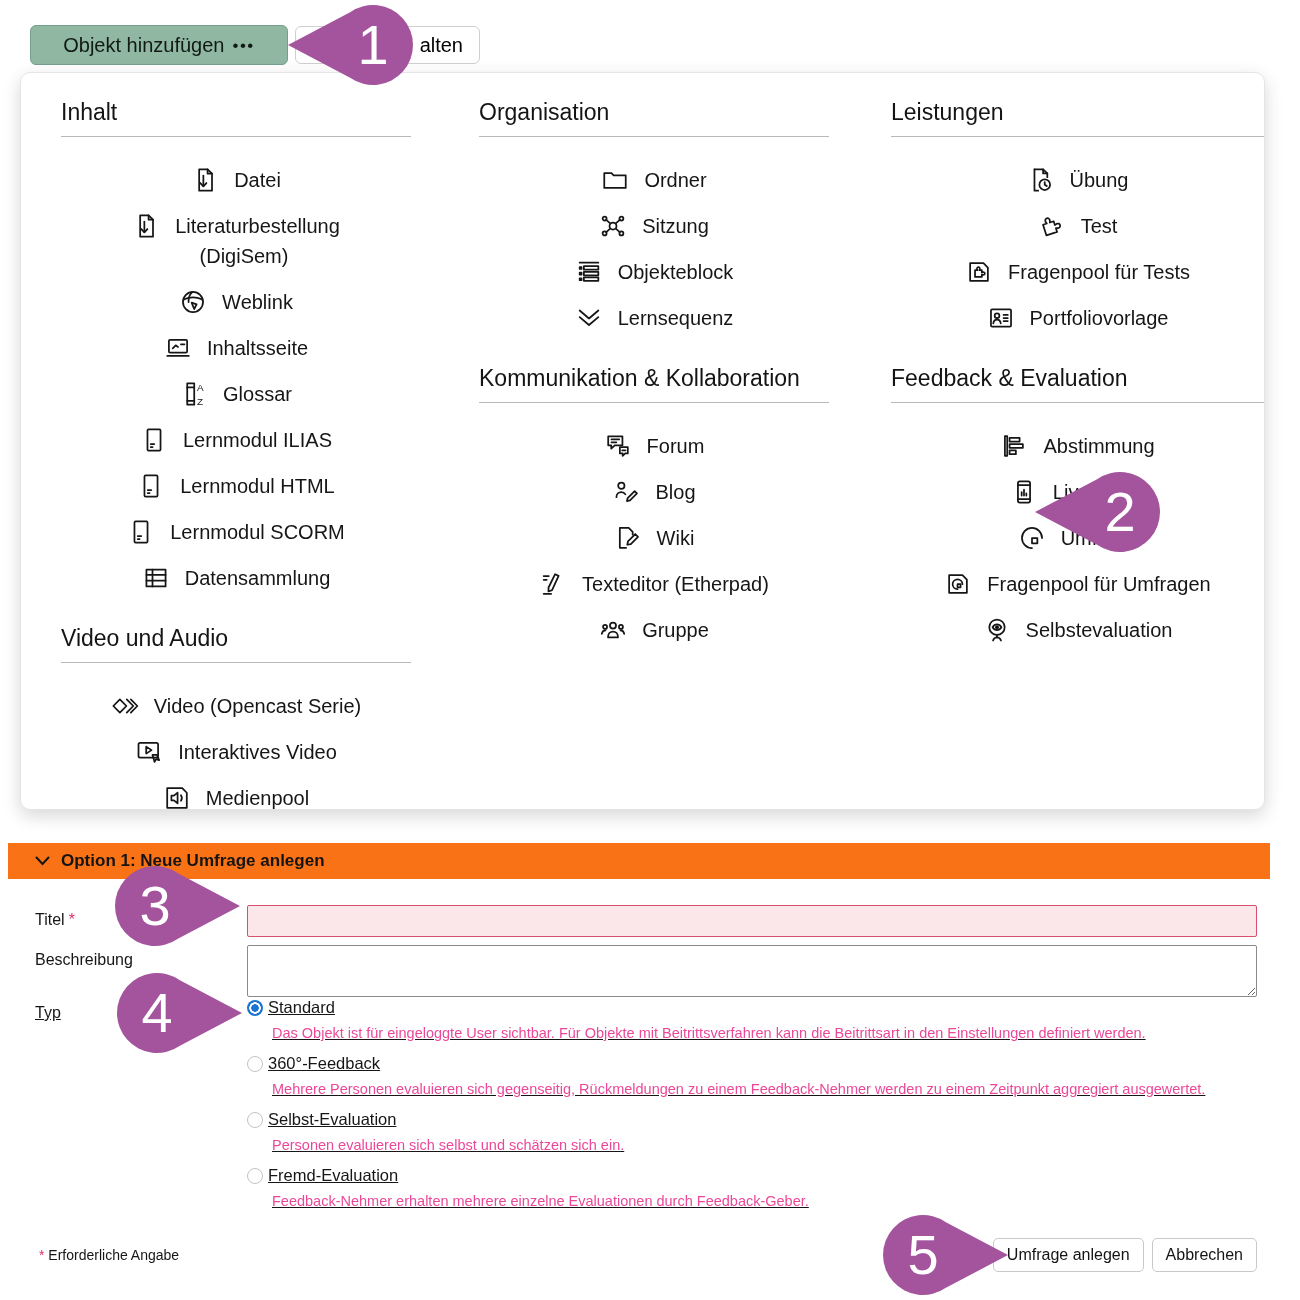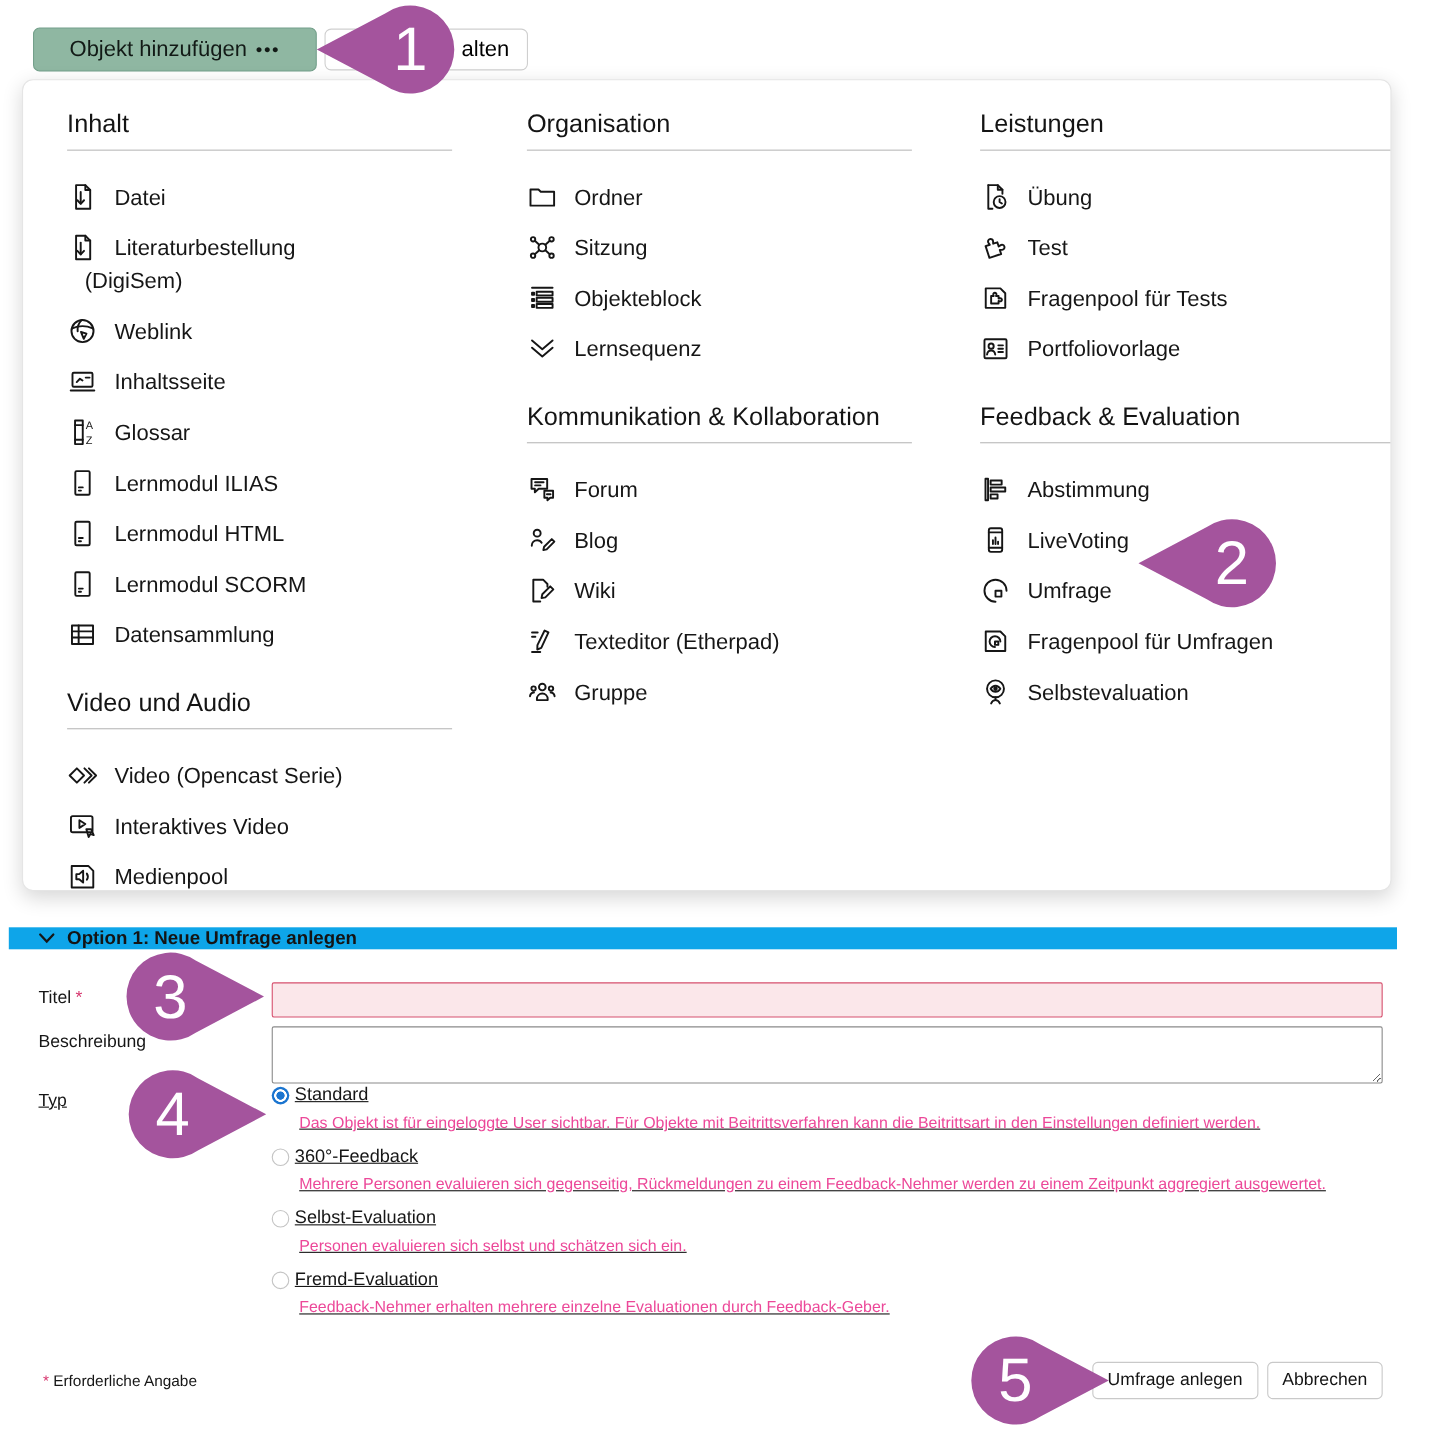--- a/index.html
+++ b/index.html
@@ -31,33 +31,33 @@
   }
   .menu-col { position:absolute; top:24px; }
   .menu-col-0 { left:40px;  width:350px; }
   .menu-col-1 { left:458px; width:350px; }
   .menu-col-2 { left:870px; width:373px; }
   .menu-section:not(:first-child) { margin-top:30px; }
   .section-title {
     font-size:23px; line-height:30px; font-weight:400; color:#141414;
     padding-bottom:9px; border-bottom:1px solid #b9b9b9; margin:0 0 28px 0;
   }
-  .menu-item { font-size:20px; line-height:30px; margin:0 0 16px 0; cursor:pointer; }
+  .menu-item { font-size:20px; line-height:30px; margin:0 0 16px 0; cursor:pointer;text-align:center; }
   .mi-icon { display:inline-block; width:28px; height:28px; vertical-align:-7px; margin-right:15px; }
   .mi-icon svg { width:28px; height:28px; display:block; }
   .mi-label2 { display:block;margin-left:16px; }
   
   .form-header {
-    position:absolute; left:8px; top:843px; width:1262px; height:20px;
-    background:#0ea5e9; display:flex; align-items:center; gap:11px;
+    position:absolute; left:8px; top:843px; width:1262px; height:36px;
+    background:#f97316; display:flex; align-items:center; gap:11px;
     padding-left:27px; font-size:17px; font-weight:700; color:#141414;text-align:right;
   }
   .form-body { position:absolute; left:0; top:879px; width:1300px; }
   .frow { display:grid; grid-template-columns:247px 1fr; padding-right:43px; align-items:start; }
-  .frow-titel { margin-top:14px;border-radius:15px; }
+  .frow-titel { margin-top:26px;border-radius:15px; }
   .frow-besch { margin-top:8px; }
   .frow-typ   { margin-top:1px;text-decoration:underline; }
   .flabel { font-size:16px; padding-left:35px; padding-top:6px; }
   .req { color:#d6336c; margin-left:4px; }
   .input-error {
     width:100%; height:32px; background:#fbe7ea; border:1.5px solid #d6506e;
     border-radius:2px; outline:none; font-size:16px; padding:0 8px;
     font-family:"Liberation Sans", sans-serif;
   }
   .txtarea {

